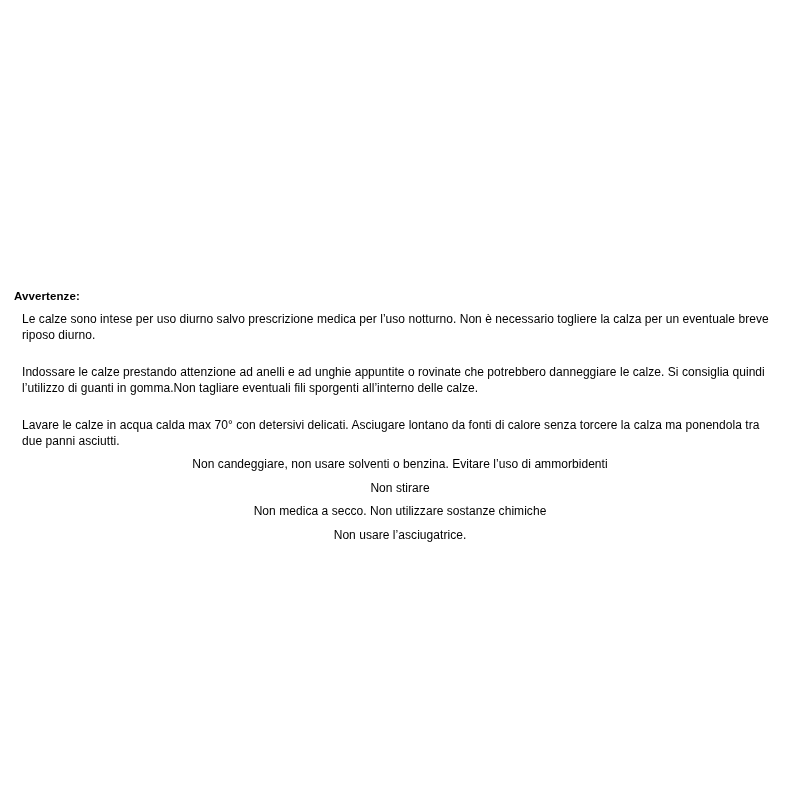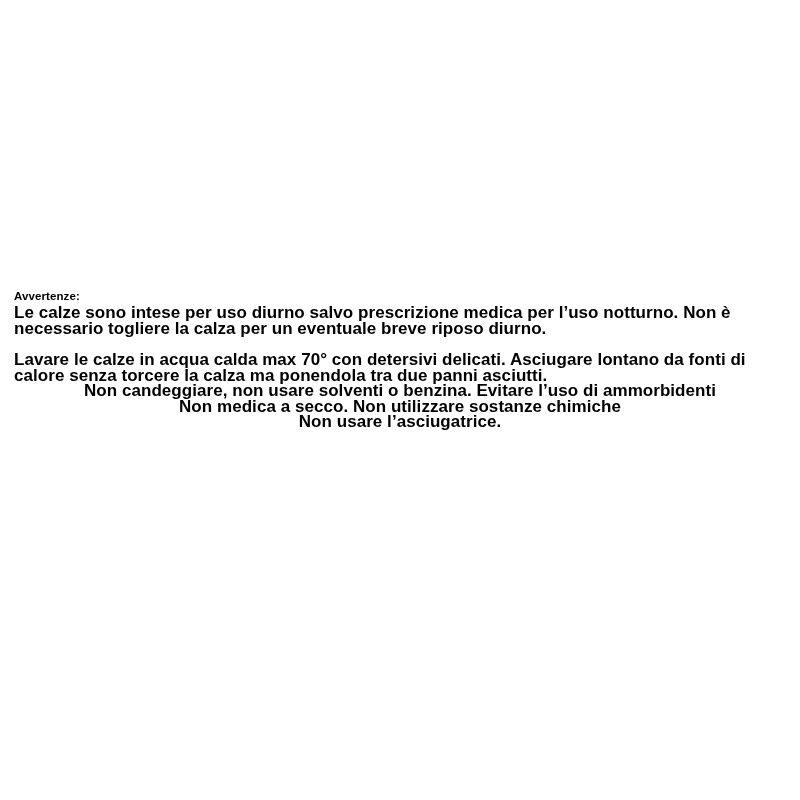--- a/index.html
+++ b/index.html
@@ -30,25 +30,25 @@
     margin-bottom: 2px;
   }
   .section-heading {
     font-size: 11.5px;
     font-weight: bold;
     line-height: 16px;
     letter-spacing: 0.1px;
     margin: 0 0 1px 0;
   }
   .para {
-    font-size: 17px;
-    font-weight: bold;
+    font-size: 12px;
+    font-weight: normal;
     line-height: 15.5px;
     letter-spacing: 0.05px;
-    margin: 0;
+    margin: 8px;
   }
   .para + .para {
     margin-top: 0;
     text-align: center;
   }
   .gap-small {
     height: 6px;
   }
 </style>
 </head>
@@ -58,25 +58,27 @@
   <div class="content">
 
     <div class="section">
       <p class="section-heading">Avvertenze:</p>
       <p class="para">Le calze sono intese per uso diurno salvo prescrizione medica per l’uso notturno. Non è necessario togliere la calza per un eventuale breve riposo diurno.</p>
     </div>
 
     <div class="gap-small"></div>
 
     <div class="section">
+      <p class="para">Indossare le calze prestando attenzione ad anelli e ad unghie appuntite o rovinate che potrebbero danneggiare le calze. Si consiglia quindi l’utilizzo di guanti in gomma.Non tagliare eventuali fili sporgenti all’interno delle calze.</p>
     </div>
 
     <div class="gap-small"></div>
 
     <div class="section">
       <p class="para">Lavare le calze in acqua calda max 70° con detersivi delicati. Asciugare lontano da fonti di calore senza torcere la calza ma ponendola tra due panni asciutti.</p>
       <p class="para">Non candeggiare, non usare solventi o benzina. Evitare l’uso di ammorbidenti</p>
+      <p class="para">Non stirare</p>
       <p class="para">Non medica a secco. Non utilizzare sostanze chimiche</p>
       <p class="para">Non usare l’asciugatrice.</p>
     </div>
 
   </div>
 </div>
 
 </body></html>

